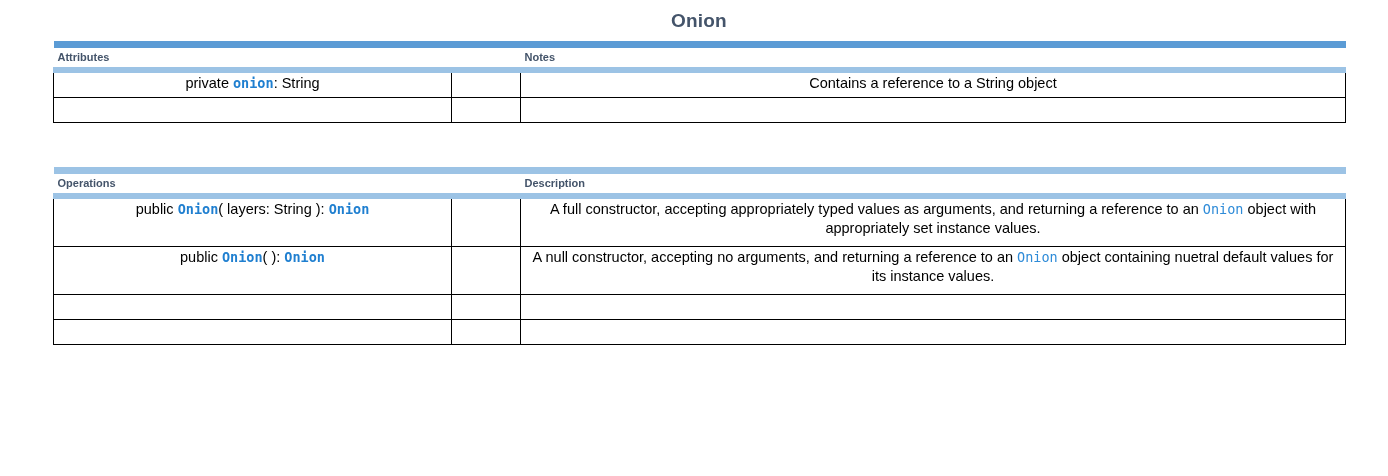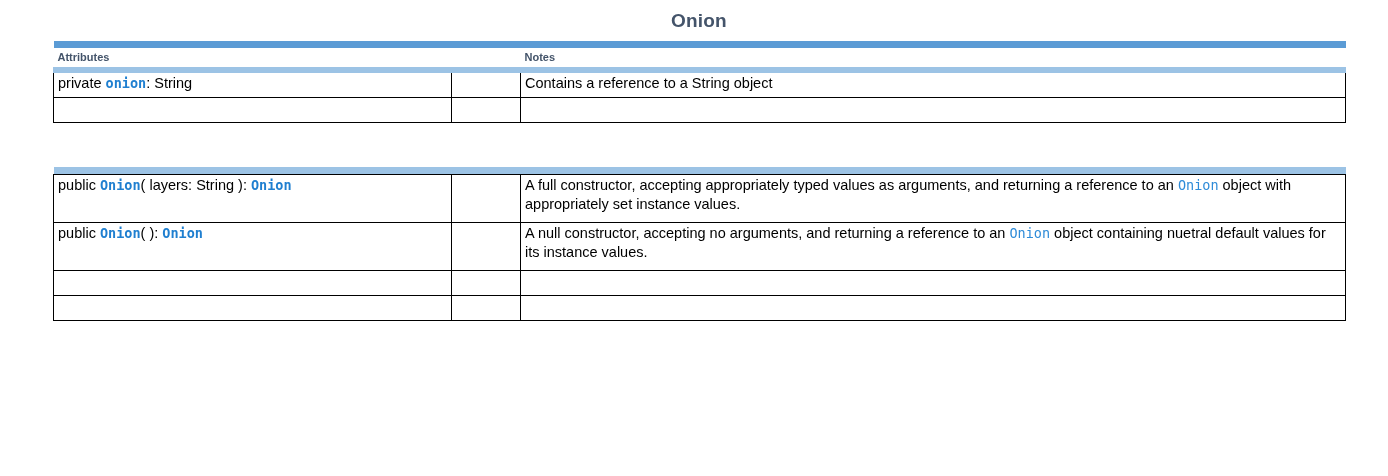--- a/index.html
+++ b/index.html
@@ -71,20 +71,21 @@
   }
   tr.head-row td.gap-cell { border-bottom: 6px solid #9cc3e5; }
 
   
   tr.body-row td {
     border: 1.6px solid #000000;
     padding: 1px 4px 2px 4px;
     vertical-align: top;
     line-height: 1.34;
     height: 21px;
+    text-align: center;
   }
   tr.body-row td.gap-cell {
     border-top: 1.6px solid #000000;
     border-bottom: 1.6px solid #000000;
     border-left: 1.6px solid #000000;
     border-right: 1.6px solid #000000;
   }
   tr.body-row.tall td { height: 44px; }
 
   
@@ -139,20 +140,25 @@
   <table class="uml-table" id="operations-table">
     <colgroup>
       <col class="c-left">
         <col class="c-gap">
         <col class="c-right">
     </colgroup>
     <tbody>
       <tr class="rule-row rule-light">
         <td colspan="3"></td>
       </tr>
+      <tr class="head-row">
+        <td>Operations</td>
+        <td class="gap-cell"></td>
+        <td>Description</td>
+      </tr>
     <tr class="body-row tall">
           <td><span>public </span><span class="code-b">Onion</span><span>( layers: String ): </span><span class="code-b">Onion</span></td>
           <td class="gap-cell">&nbsp;</td>
           <td><span>A full constructor, accepting appropriately typed values as arguments, and returning a reference to an </span><span class="code-n">Onion</span><span> object with appropriately set instance values.</span></td>
         </tr>
         <tr class="body-row tall">
           <td><span>public </span><span class="code-b">Onion</span><span>( ): </span><span class="code-b">Onion</span></td>
           <td class="gap-cell">&nbsp;</td>
           <td><span>A null constructor, accepting no arguments, and returning a reference to an </span><span class="code-n">Onion</span><span> object containing nuetral default values for its instance values.</span></td>
         </tr>

